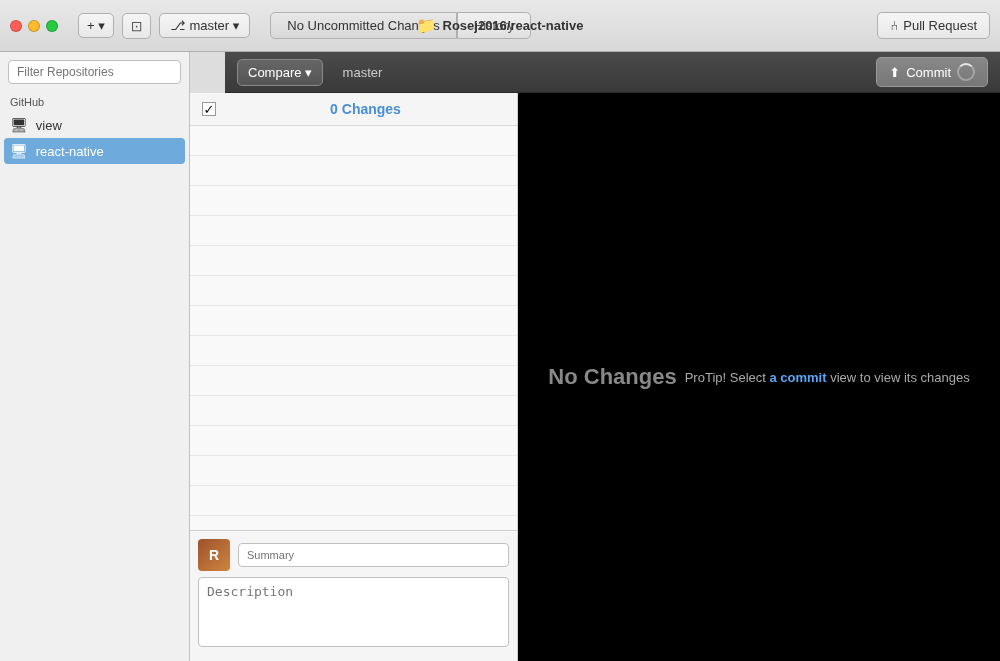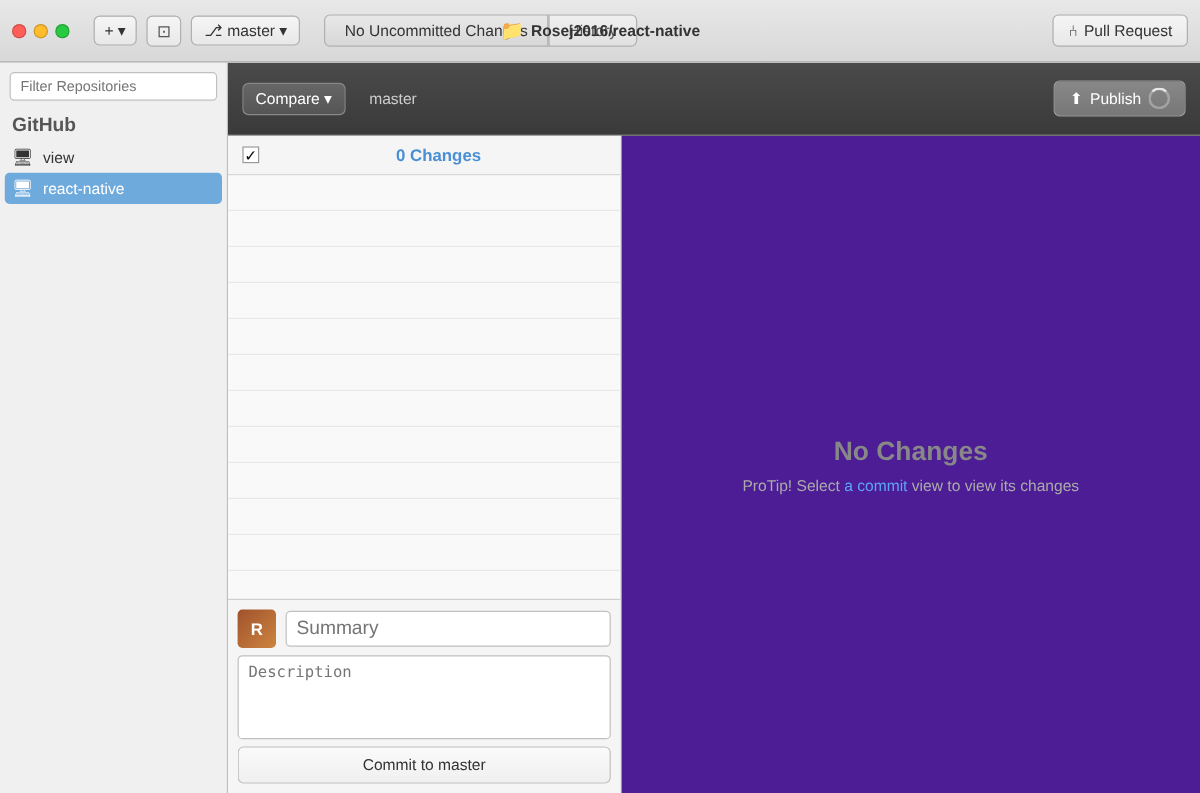--- a/index.html
+++ b/index.html
@@ -161,22 +161,22 @@
       border: 1px solid #c0c0c0;
       border-radius: 4px;
       background: white;
       font-size: 12px;
       color: #999;
       outline: none;
       width: calc(100% - 16px);
     }
     .sidebar-section-header {
       padding: 4px 10px 4px 10px;
-      font-size: 16px;
-      font-weight: 700;
+      font-size: 11px;
+      font-weight: 400;
       color: #555;
       text-transform: none;
     }
     .sidebar-item {
       display: flex;
       align-items: center;
       gap: 8px;
       padding: 5px 10px;
       cursor: pointer;
       color: #333;
@@ -197,27 +197,28 @@
     .content {
       flex: 1;
       display: flex;
       flex-direction: column;
       overflow: hidden;
     }
 
     
     .dark-bar {
       background: linear-gradient(to bottom, #4a4a4a, #3a3a3a);
-      height: 61px;
+      height: 41px;
       display: flex;
       align-items: center;
       padding: 0 12px;
       gap: 10px;
       flex-shrink: 0;
       border-bottom: 1px solid #2a2a2a;
+      margin-left: 35px;
     }
     .compare-btn {
       background: linear-gradient(to bottom, #666, #555);
       border: 1px solid #888;
       border-radius: 5px;
       padding: 5px 10px;
       color: white;
       font-size: 13px;
       cursor: pointer;
       display: flex;
@@ -329,21 +330,21 @@
       justify-content: center;
       color: white;
       font-size: 14px;
       font-weight: bold;
     }
     .summary-input {
       flex: 1;
       border: 1px solid #c0c0c0;
       border-radius: 4px;
       padding: 5px 8px;
-      font-size: 16px;
+      font-size: 11px;
       color: #999;
       outline: none;
       background: white;
     }
     .description-input {
       width: 100%;
       border: 1px solid #c0c0c0;
       border-radius: 4px;
       padding: 6px 8px;
       font-size: 13px;
@@ -363,39 +364,40 @@
       background: linear-gradient(to bottom, #fafafa, #f0f0f0);
       color: #333;
       font-size: 13px;
       cursor: pointer;
       text-align: center;
     }
 
     
     .diff-panel {
       flex: 1;
-      background: #4c1d95;
+      background: #000000;
       display: flex;
       align-items: center;
       justify-content: center;
-      flex-direction: column;
+      flex-direction: row;
       gap: 8px;
     }
     .no-changes-title {
       font-size: 22px;
       font-weight: 600;
       color: #888;
     }
     .no-changes-tip {
       font-size: 13px;
       color: #aaa;
     }
     .no-changes-tip a {
       color: #5ba4f5;
       text-decoration: none;
+      font-weight: bold;
     }
   </style>
 </head>
 <body>
 
 <div class="titlebar">
   <div class="traffic-lights">
     <div class="traffic-light tl-close"></div>
     <div class="traffic-light tl-min"></div>
     <div class="traffic-light tl-max"></div>
@@ -446,21 +448,21 @@
     </div>
   </div>
 
   <div class="content">
 
     <div class="dark-bar">
       <button class="compare-btn">Compare ▾</button>
       <span class="branch-label">master</span>
       <button class="publish-btn">
         <span>⬆</span>
-        <span>Publish</span>
+        <span>Commit</span>
         <div class="spinner"></div>
       </button>
     </div>
 
     <div class="split-panel">
 
       <div class="changes-panel">
         <div class="changes-header">
           <div class="changes-checkbox">✓</div>
           <span class="changes-count">0 Changes</span>
@@ -482,21 +484,20 @@
           <div class="change-row"></div>
 
         </div>
 
         <div class="commit-area">
           <div class="commit-summary-row">
             <div class="avatar">R</div>
             <input class="summary-input" type="text" placeholder="Summary" style="">
           </div>
           <textarea class="description-input" placeholder="Description" style=""></textarea>
-          <button class="commit-btn">Commit to master</button>
         </div>
       </div>
 
       <div class="diff-panel">
         <div class="no-changes-title">No Changes</div>
         <div class="no-changes-tip">
           <span>ProTip! Select </span>
           <a href="#">a commit</a>
           <span> view to view its changes</span>
         </div>

